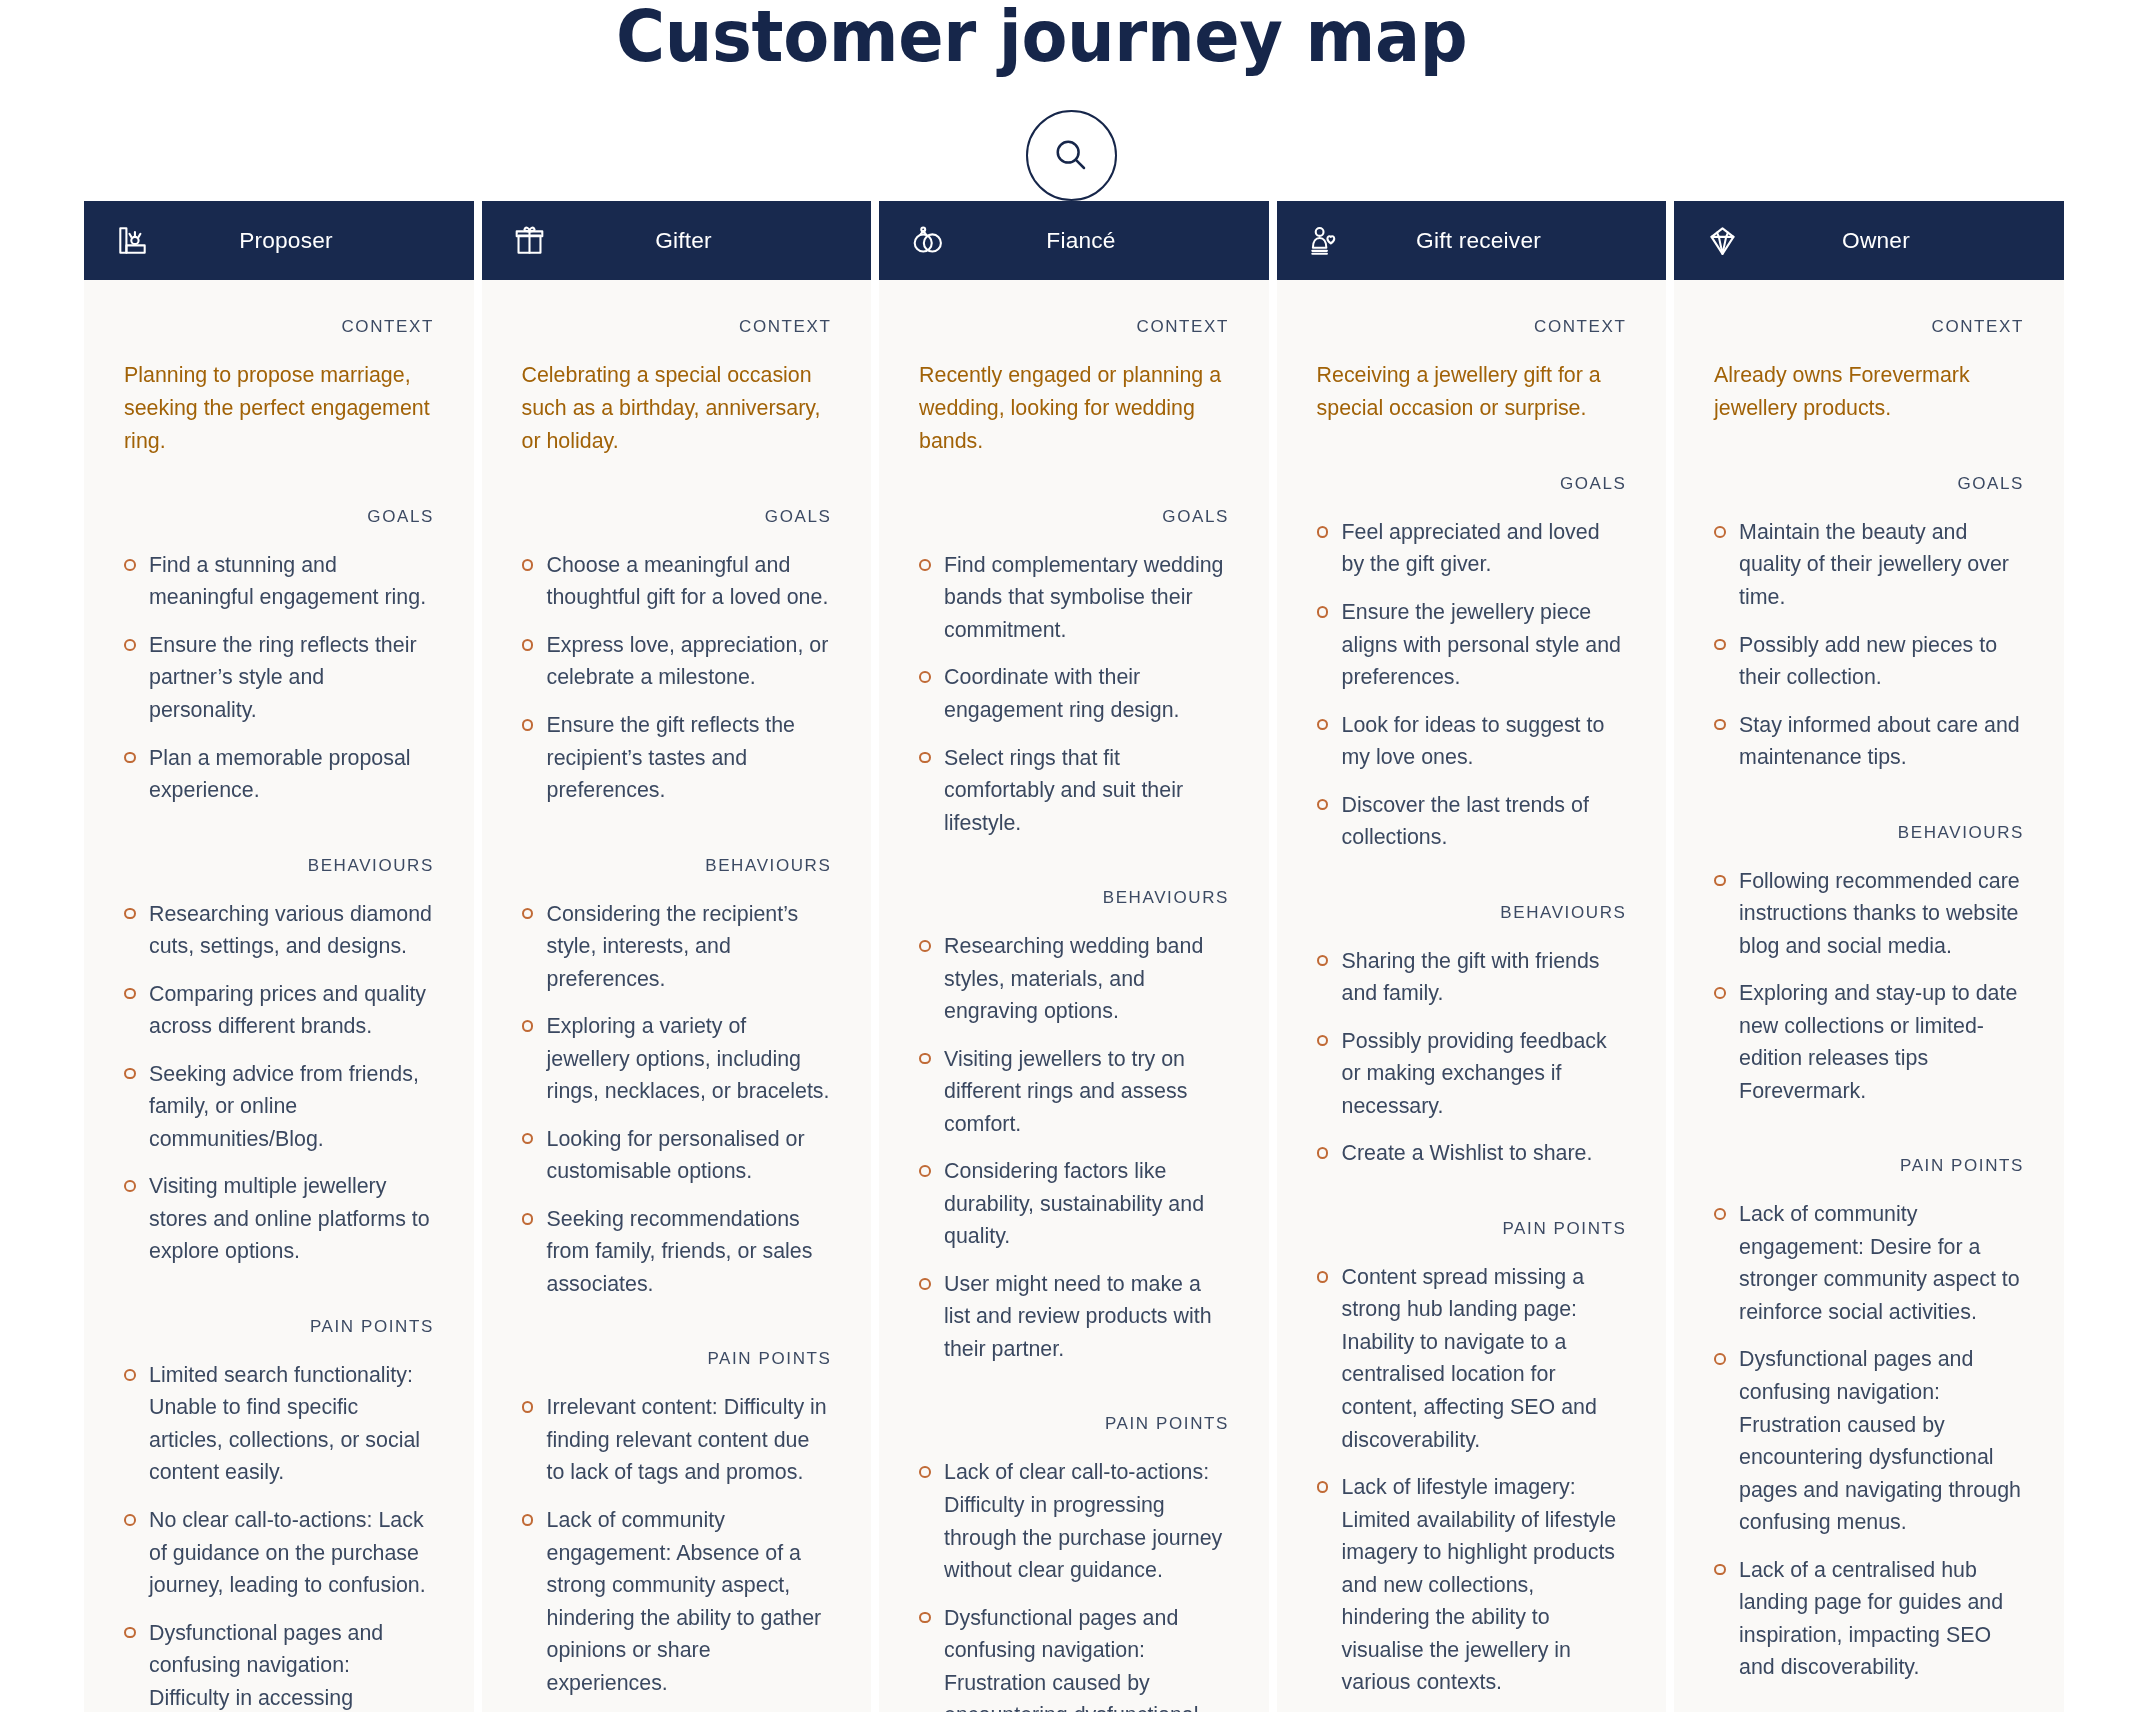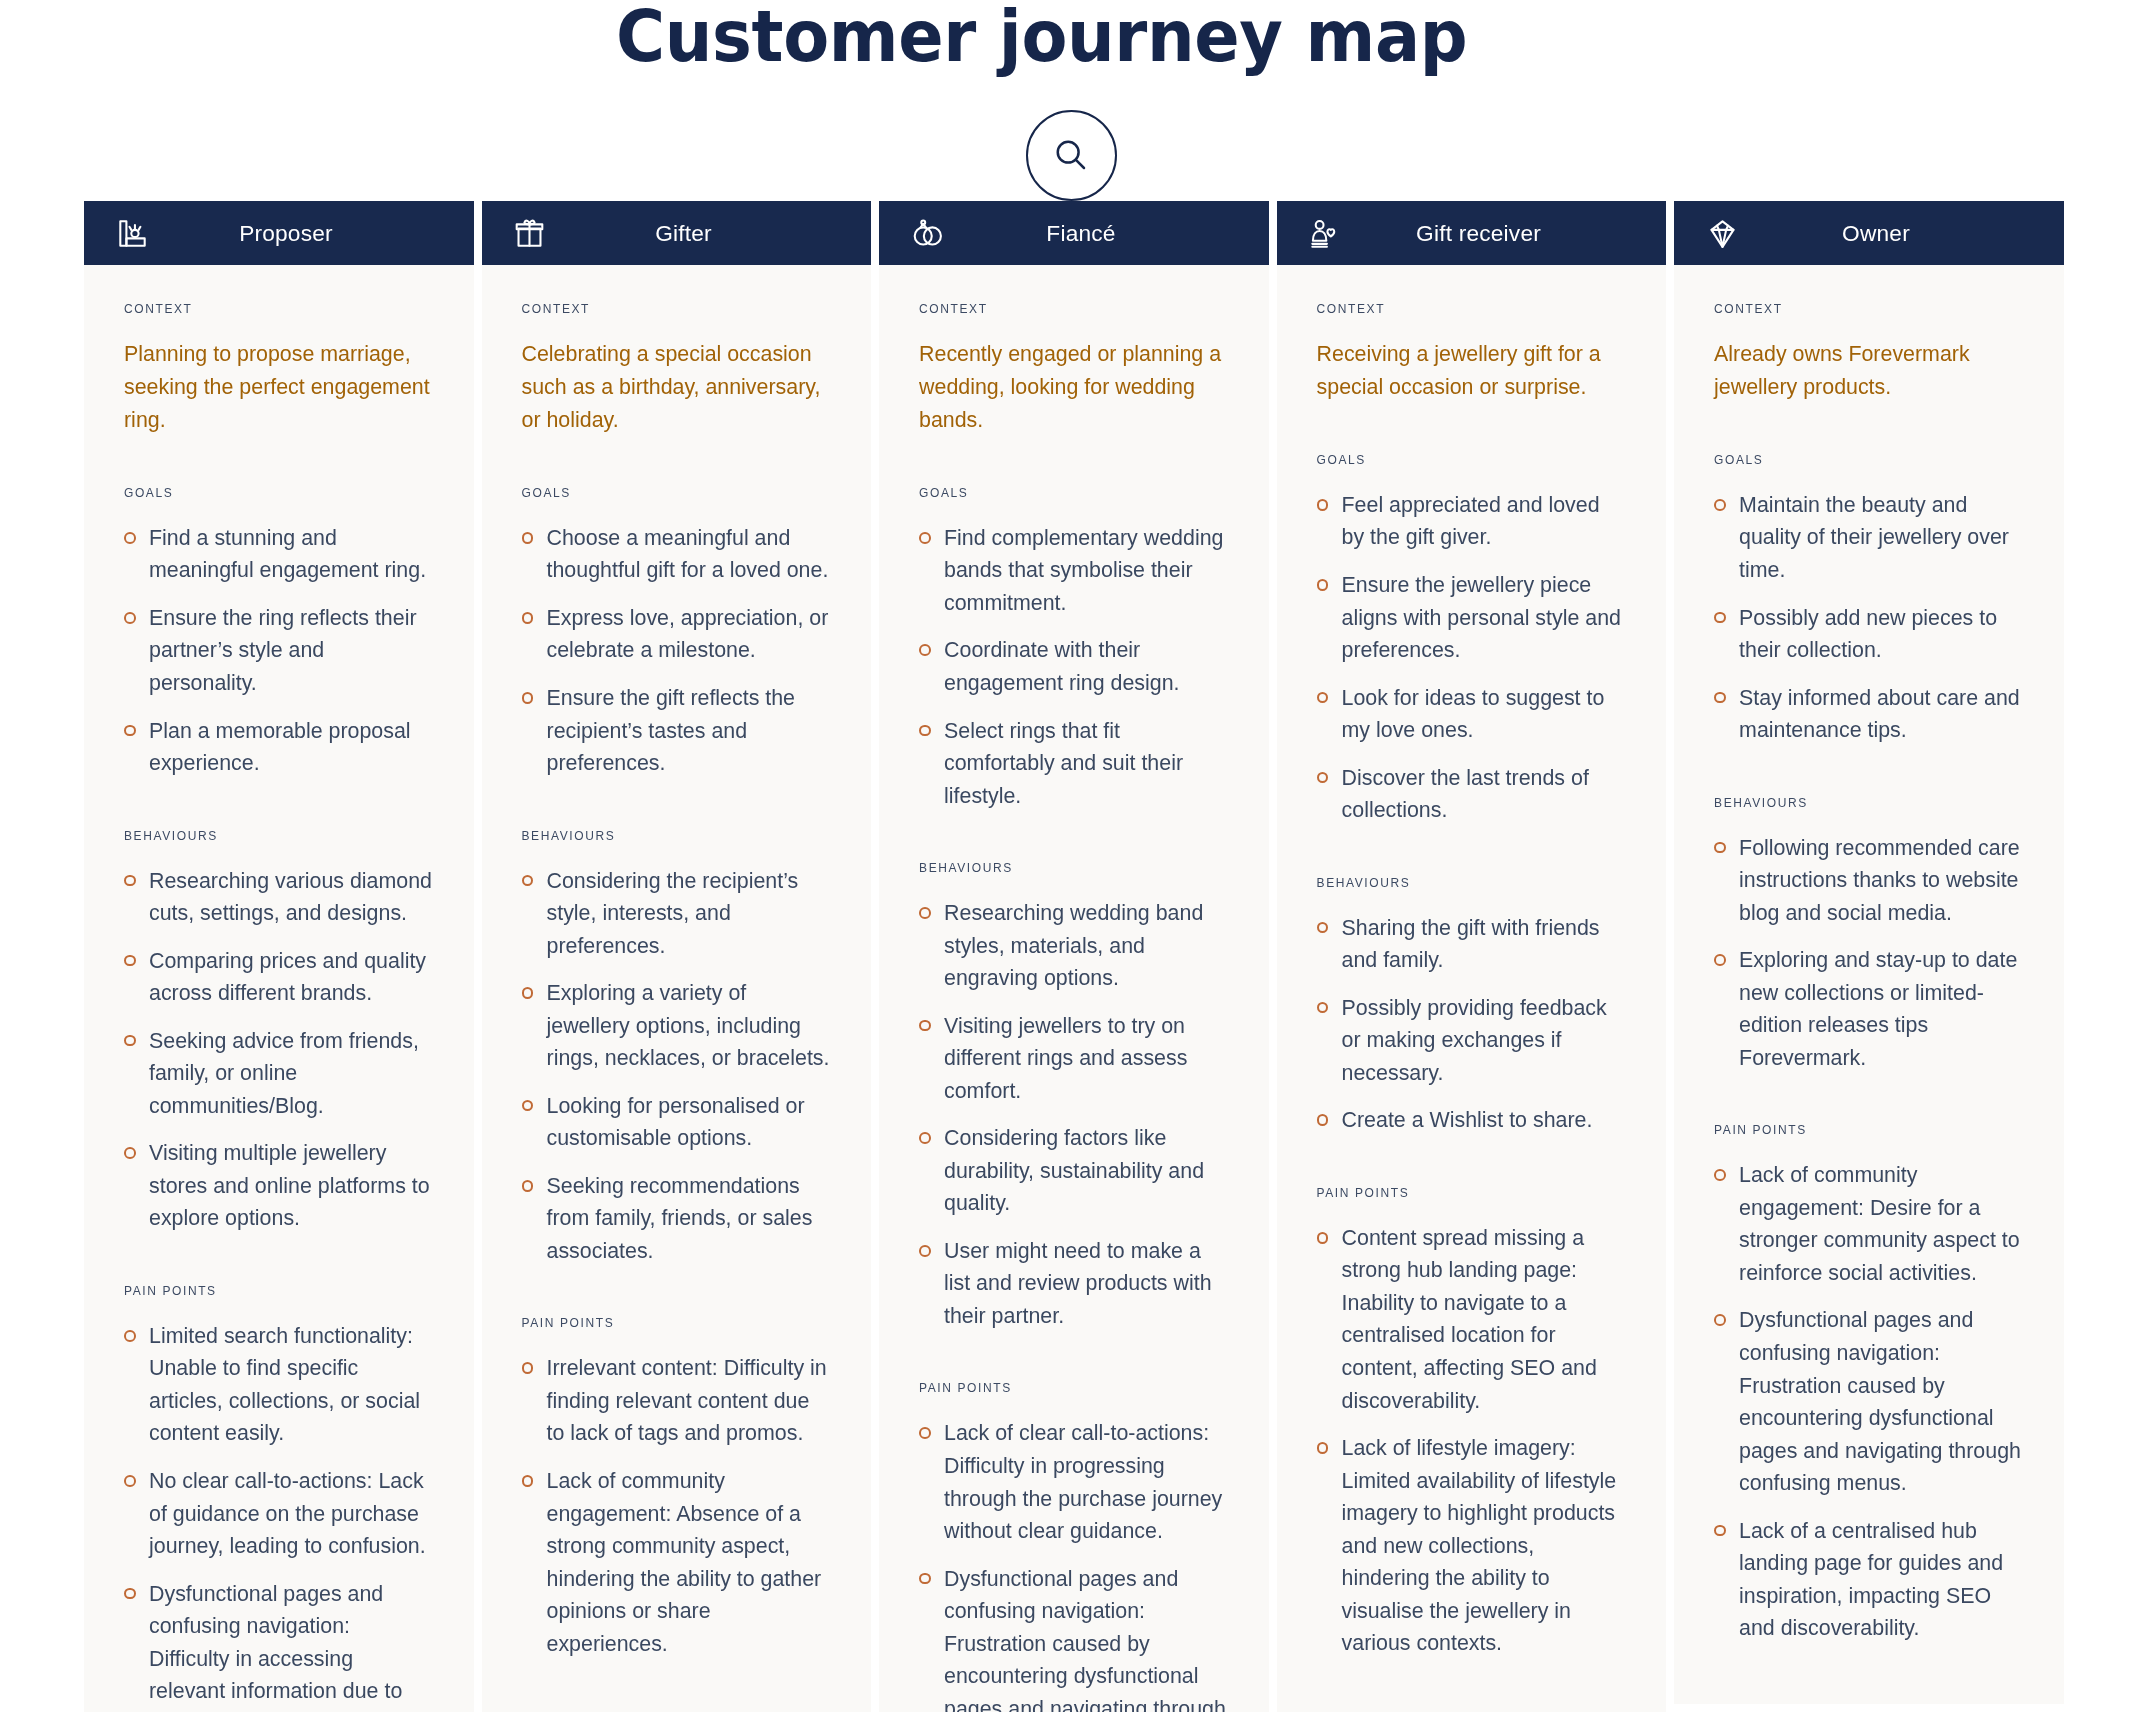--- a/index.html
+++ b/index.html
@@ -60,21 +60,21 @@
     align-items: flex-start;
   }
 
   .column {
     flex: 1 1 0;
     min-width: 0;
   }
 
   .col-header {
     background: #18294e;
-    height: 64px;
+    height: 79px;
     display: flex;
     align-items: center;
     padding: 0 28.5px;
     gap: 0;
   }
 
   .col-header .persona-icon {
     flex: 0 0 auto;
     width: 39px;
     height: 39px;
@@ -95,26 +95,27 @@
 
   .col-body {
     background: #faf9f7;
     padding: 37px 40px 59px 40px;
     min-height: 1376px;
   }
 
   .section + .section { margin-top: 39px; }
 
   .section-title {
-    font-size: 12px;
+    font-size: 17px;
     letter-spacing: 1.6px;
     color: #3c4a63;
     font-weight: 400;
     text-transform: uppercase;
     margin-bottom: 22px;
+    text-align: right;
   }
 
   .context-text {
     font-size: 21.4px;
     line-height: 1.54;
     color: #a16207;
   }
 
   ul.bullets { list-style: none; }
 

